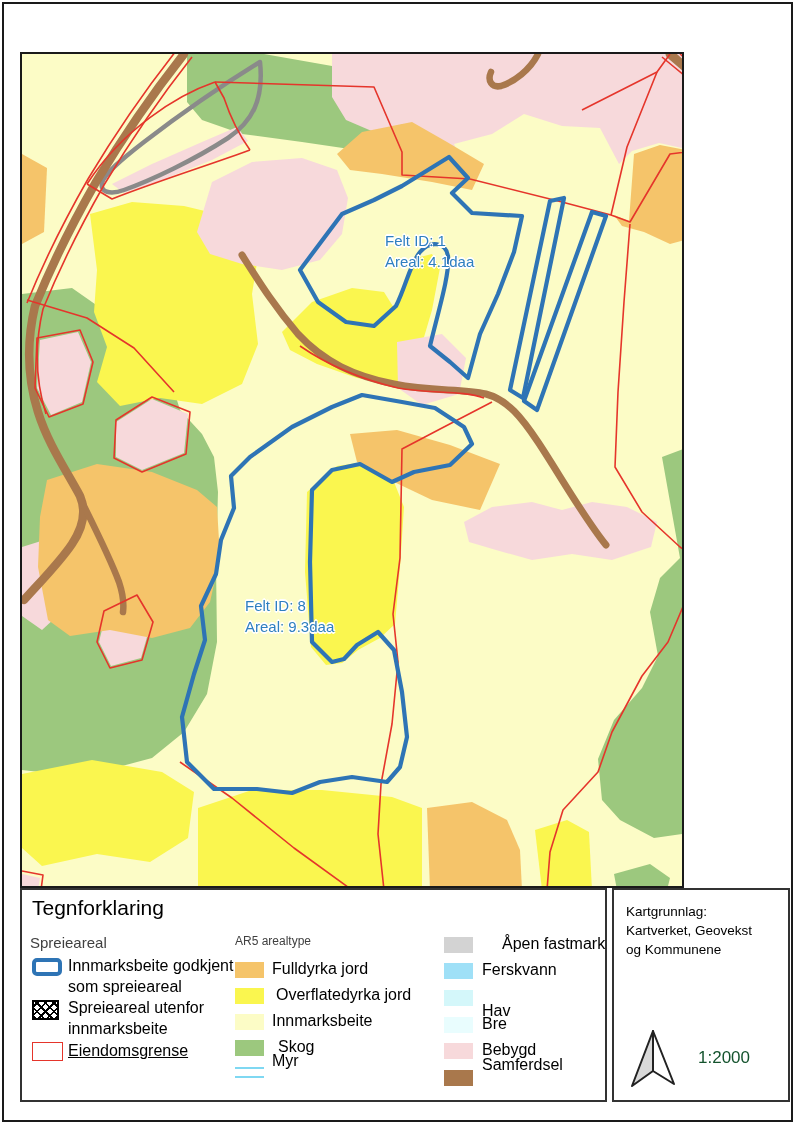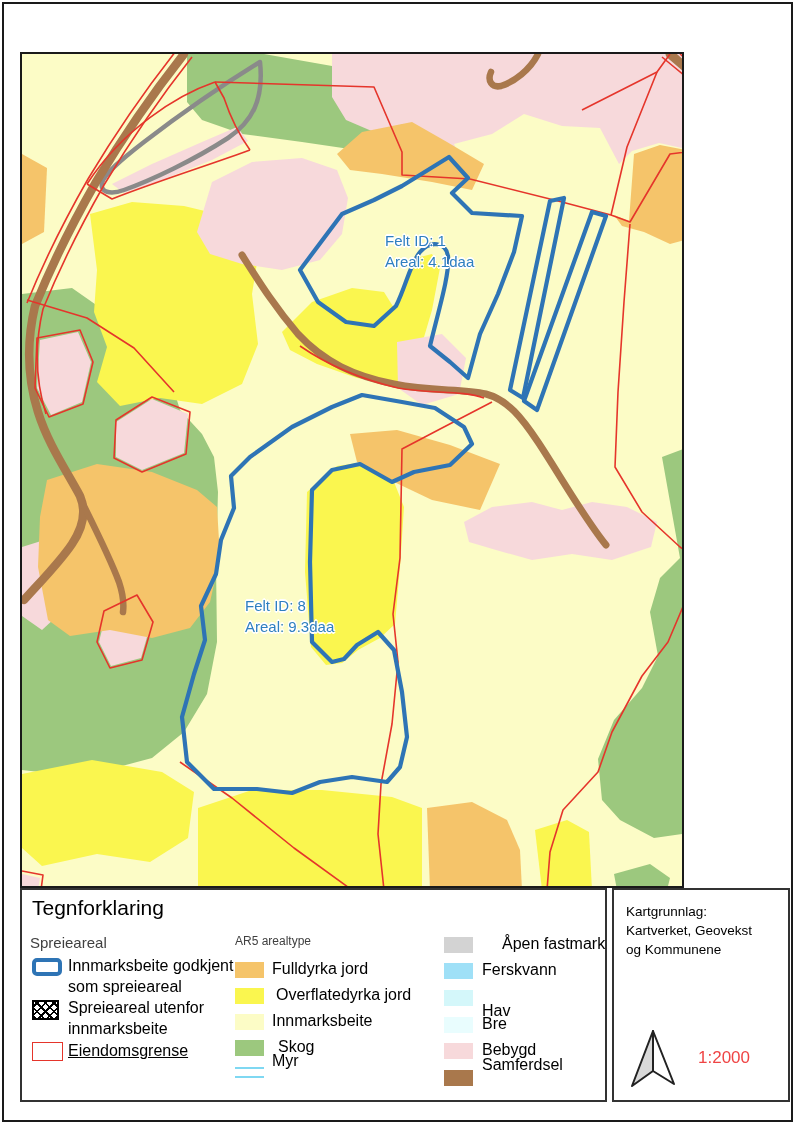--- a/index.html
+++ b/index.html
@@ -25,21 +25,21 @@
   .lg-text{position:absolute;font-size:16px;color:#000;white-space:nowrap;}
   .sw{position:absolute;box-sizing:border-box;}
   .sw-godkjent{width:30px;height:18px;background:#fff;border:4px solid #2E74B5;border-radius:5px;}
   .sw-hatch{width:27px;height:20px;border:2px solid #000;background:
       repeating-linear-gradient(45deg,#000 0 1.5px,transparent 1.5px 6px),
       repeating-linear-gradient(-45deg,#000 0 1.5px,transparent 1.5px 6px),#fff;}
   .sw-red{width:31px;height:19px;background:#fff;border:1.5px solid #E5352B;}
   .sw-fill{width:29px;height:16px;}
   .sw-myr{width:29px;height:11px;border-top:2px solid #7FD8F2;border-bottom:2px solid #7FD8F2;}
   .info-text{position:absolute;left:12px;top:12px;font-size:13.5px;line-height:19px;color:#000;}
-  .scale-text{position:absolute;left:84px;top:158px;font-size:17px;color:#ef4444;}
+  .scale-text{position:absolute;left:84px;top:158px;font-size:17px;color:#14532d;}
   .north{position:absolute;left:14px;top:138px;}
 </style>
 </head>
 <body>
 
 <div class="page">
   <div class="outer-border"></div>
 
 
   <div class="map-box">

